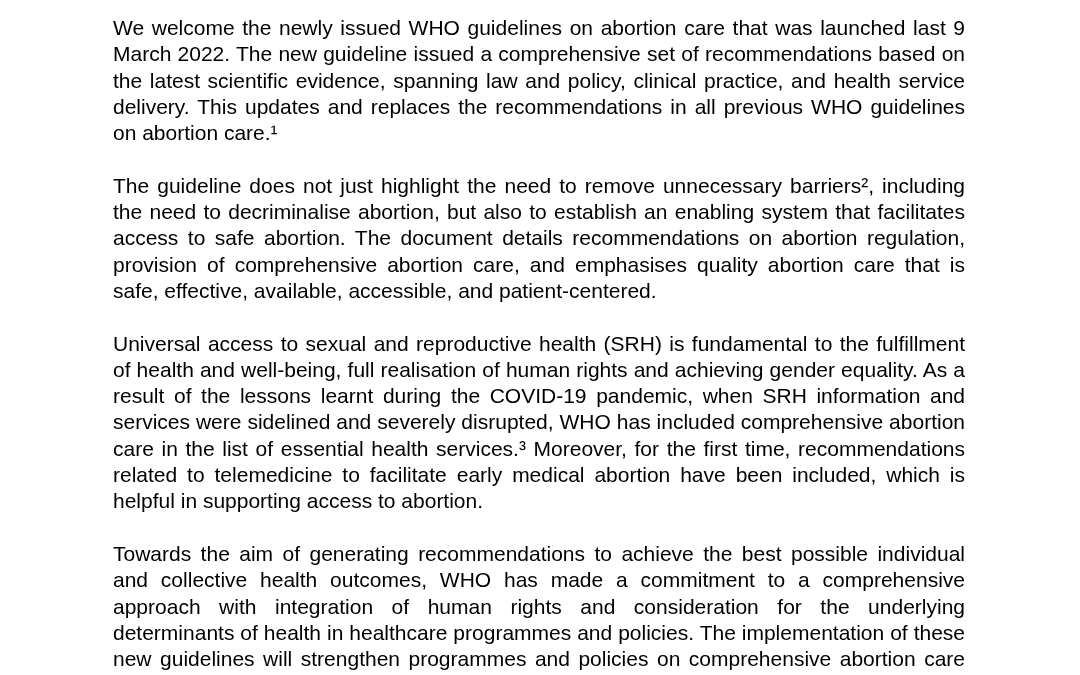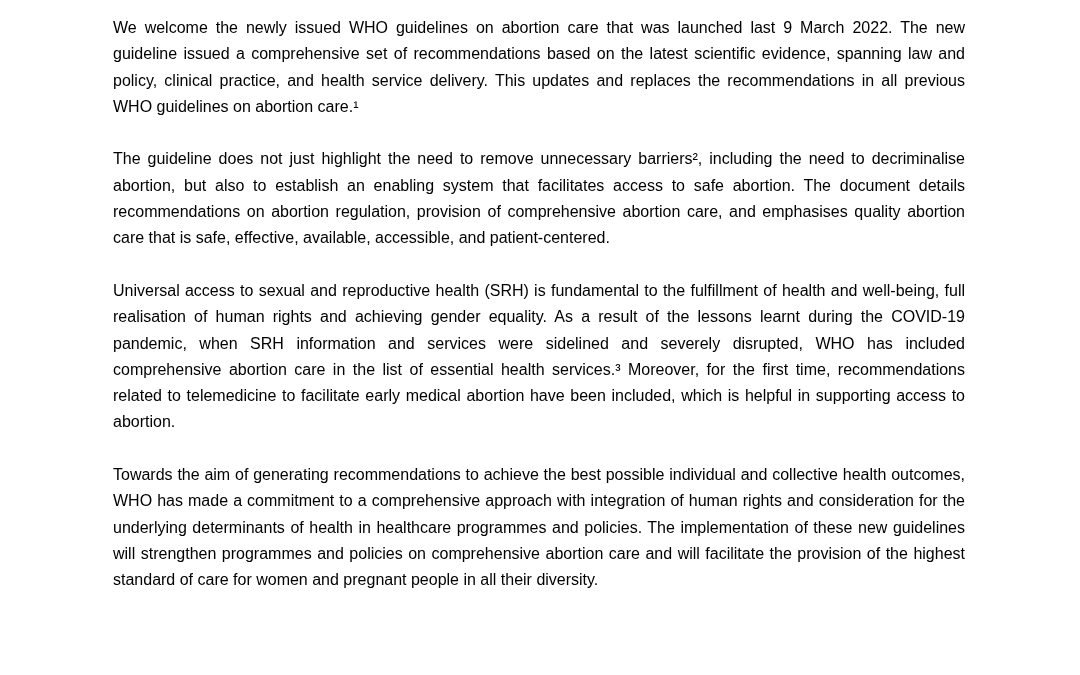--- a/index.html
+++ b/index.html
@@ -13,21 +13,21 @@
     overflow: hidden;
   }
   .page {
     box-sizing: border-box;
     width: 1080px;
     height: 675px;
     padding: 15px 115px 0 113px;
     background: #ffffff;
     color: #000000;
     font-family: "Liberation Sans", sans-serif;
-    font-size: 16px;
+    font-size: 21px;
     line-height: 26.3px;
     overflow: hidden;
   }
   .para {
     margin: 0 0 26.3px 0;
     text-align: justify;
   }
 </style>
 </head>
 <body>

